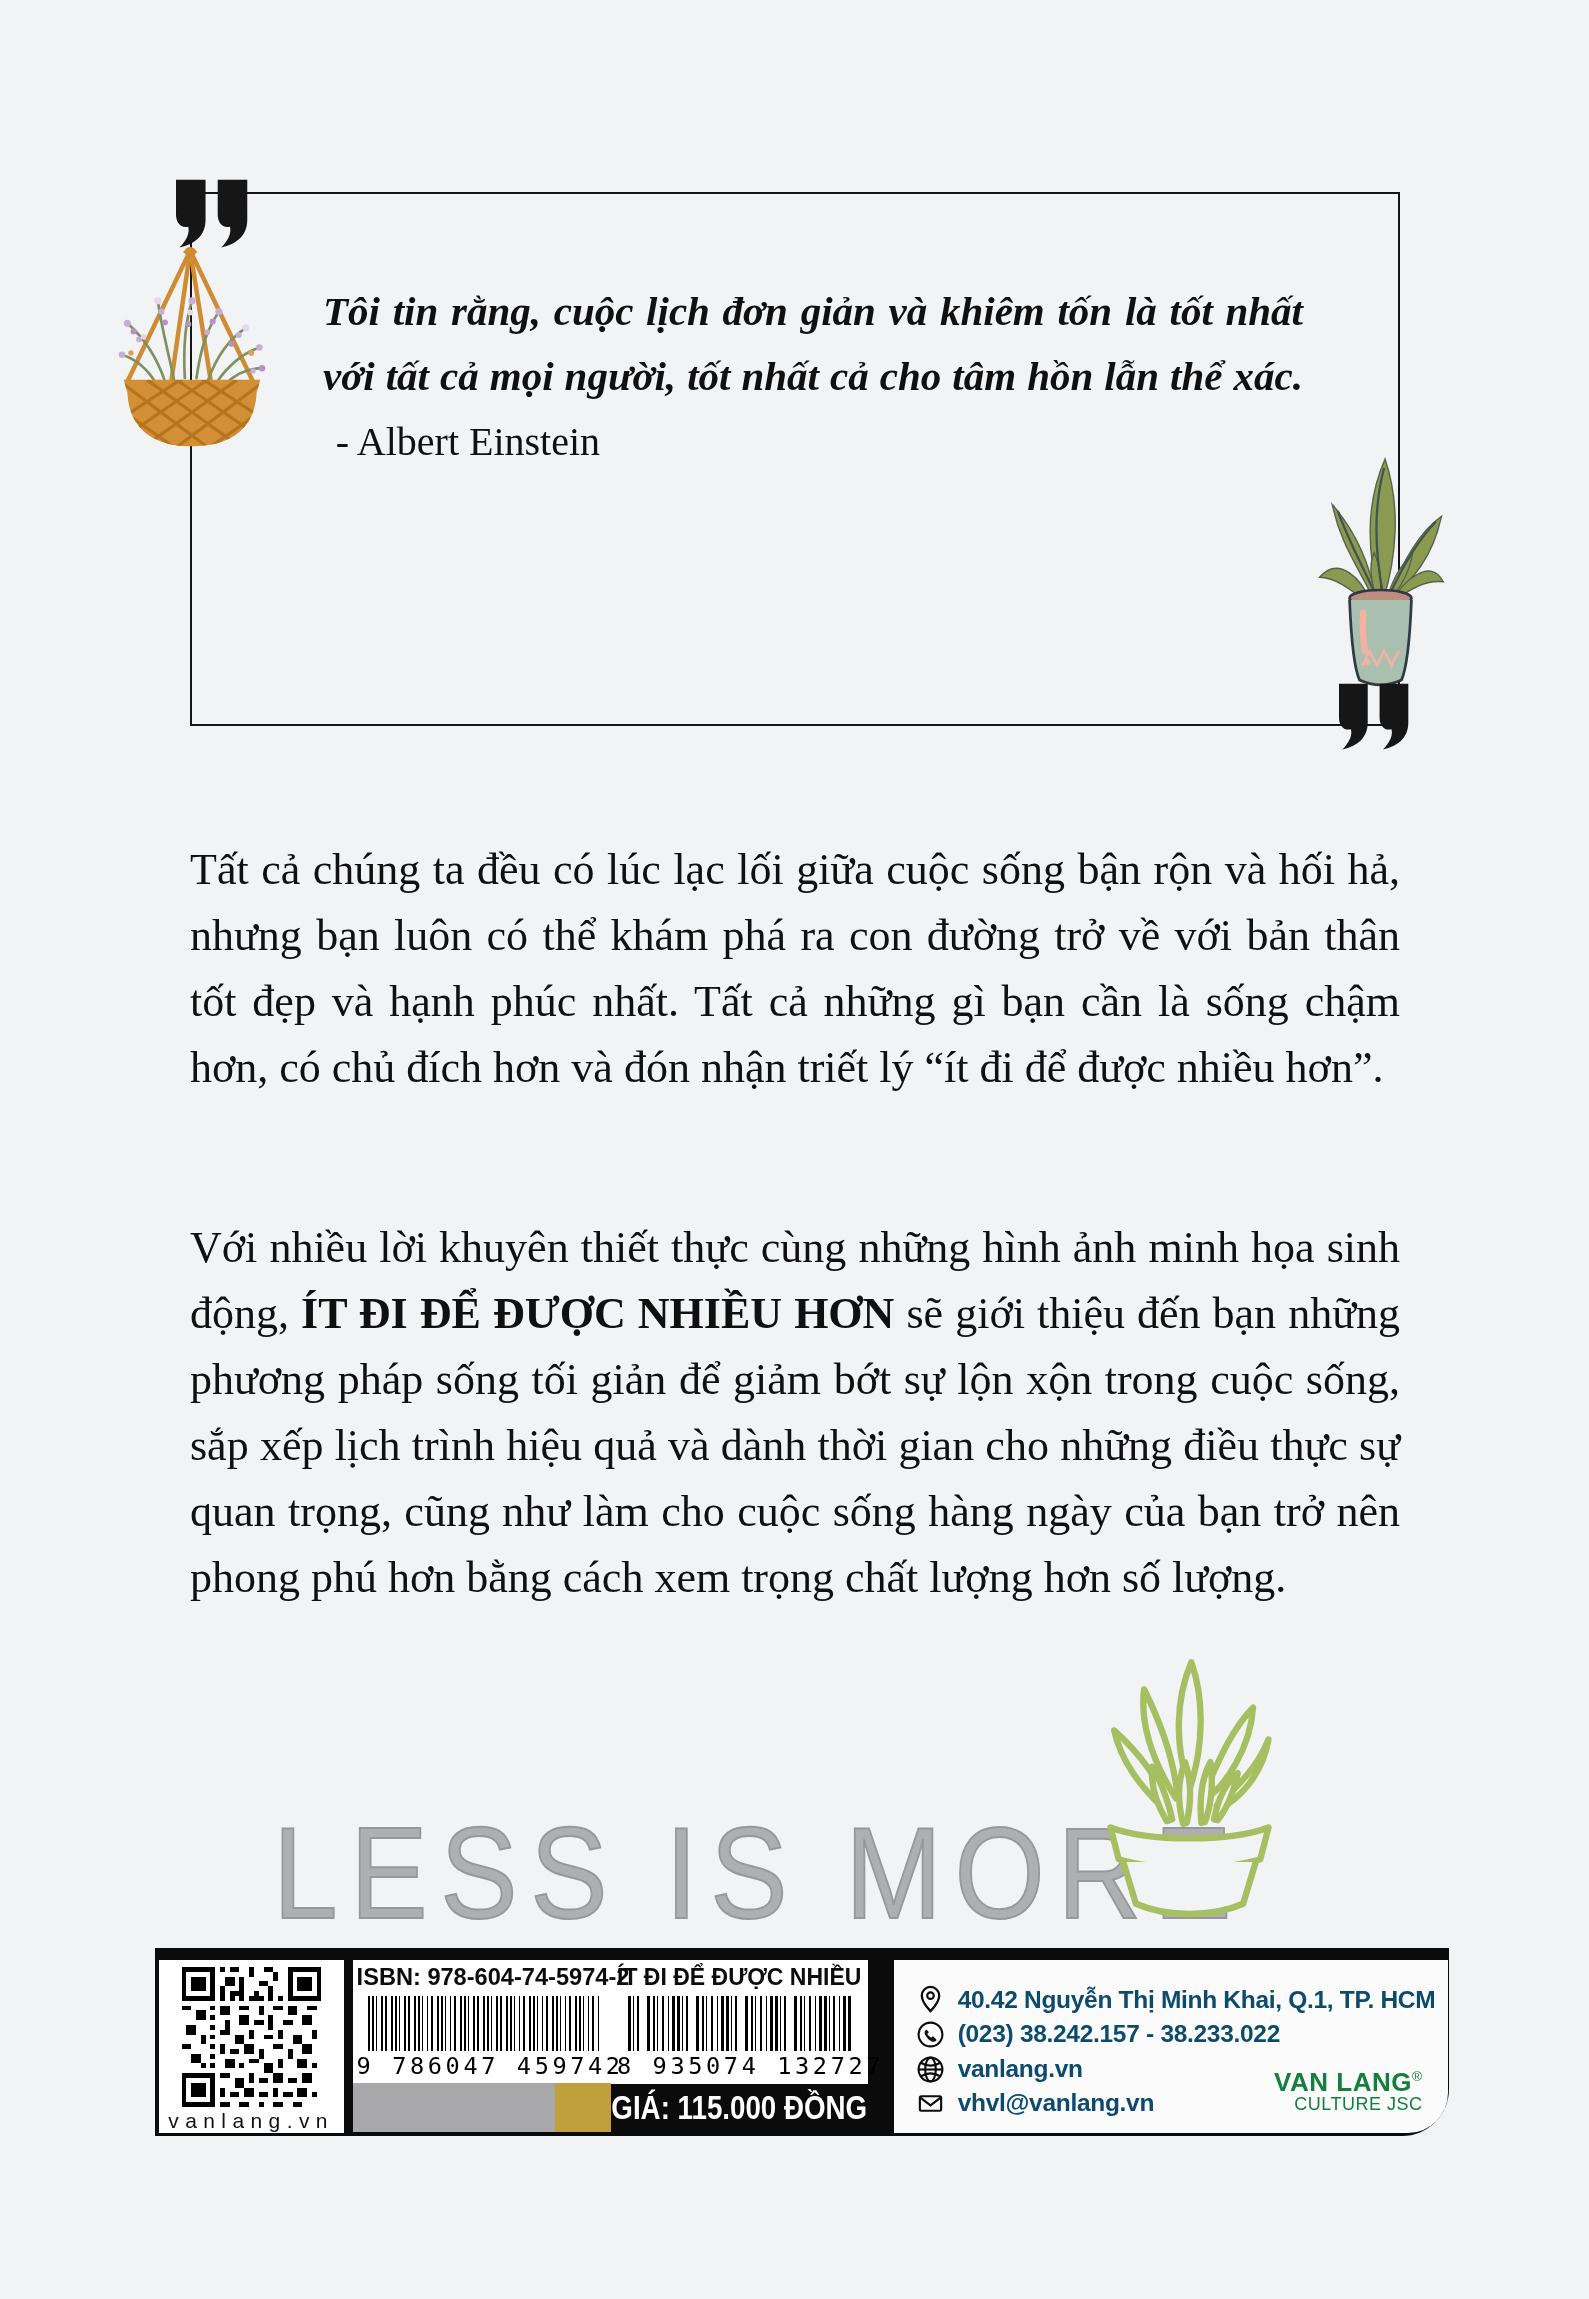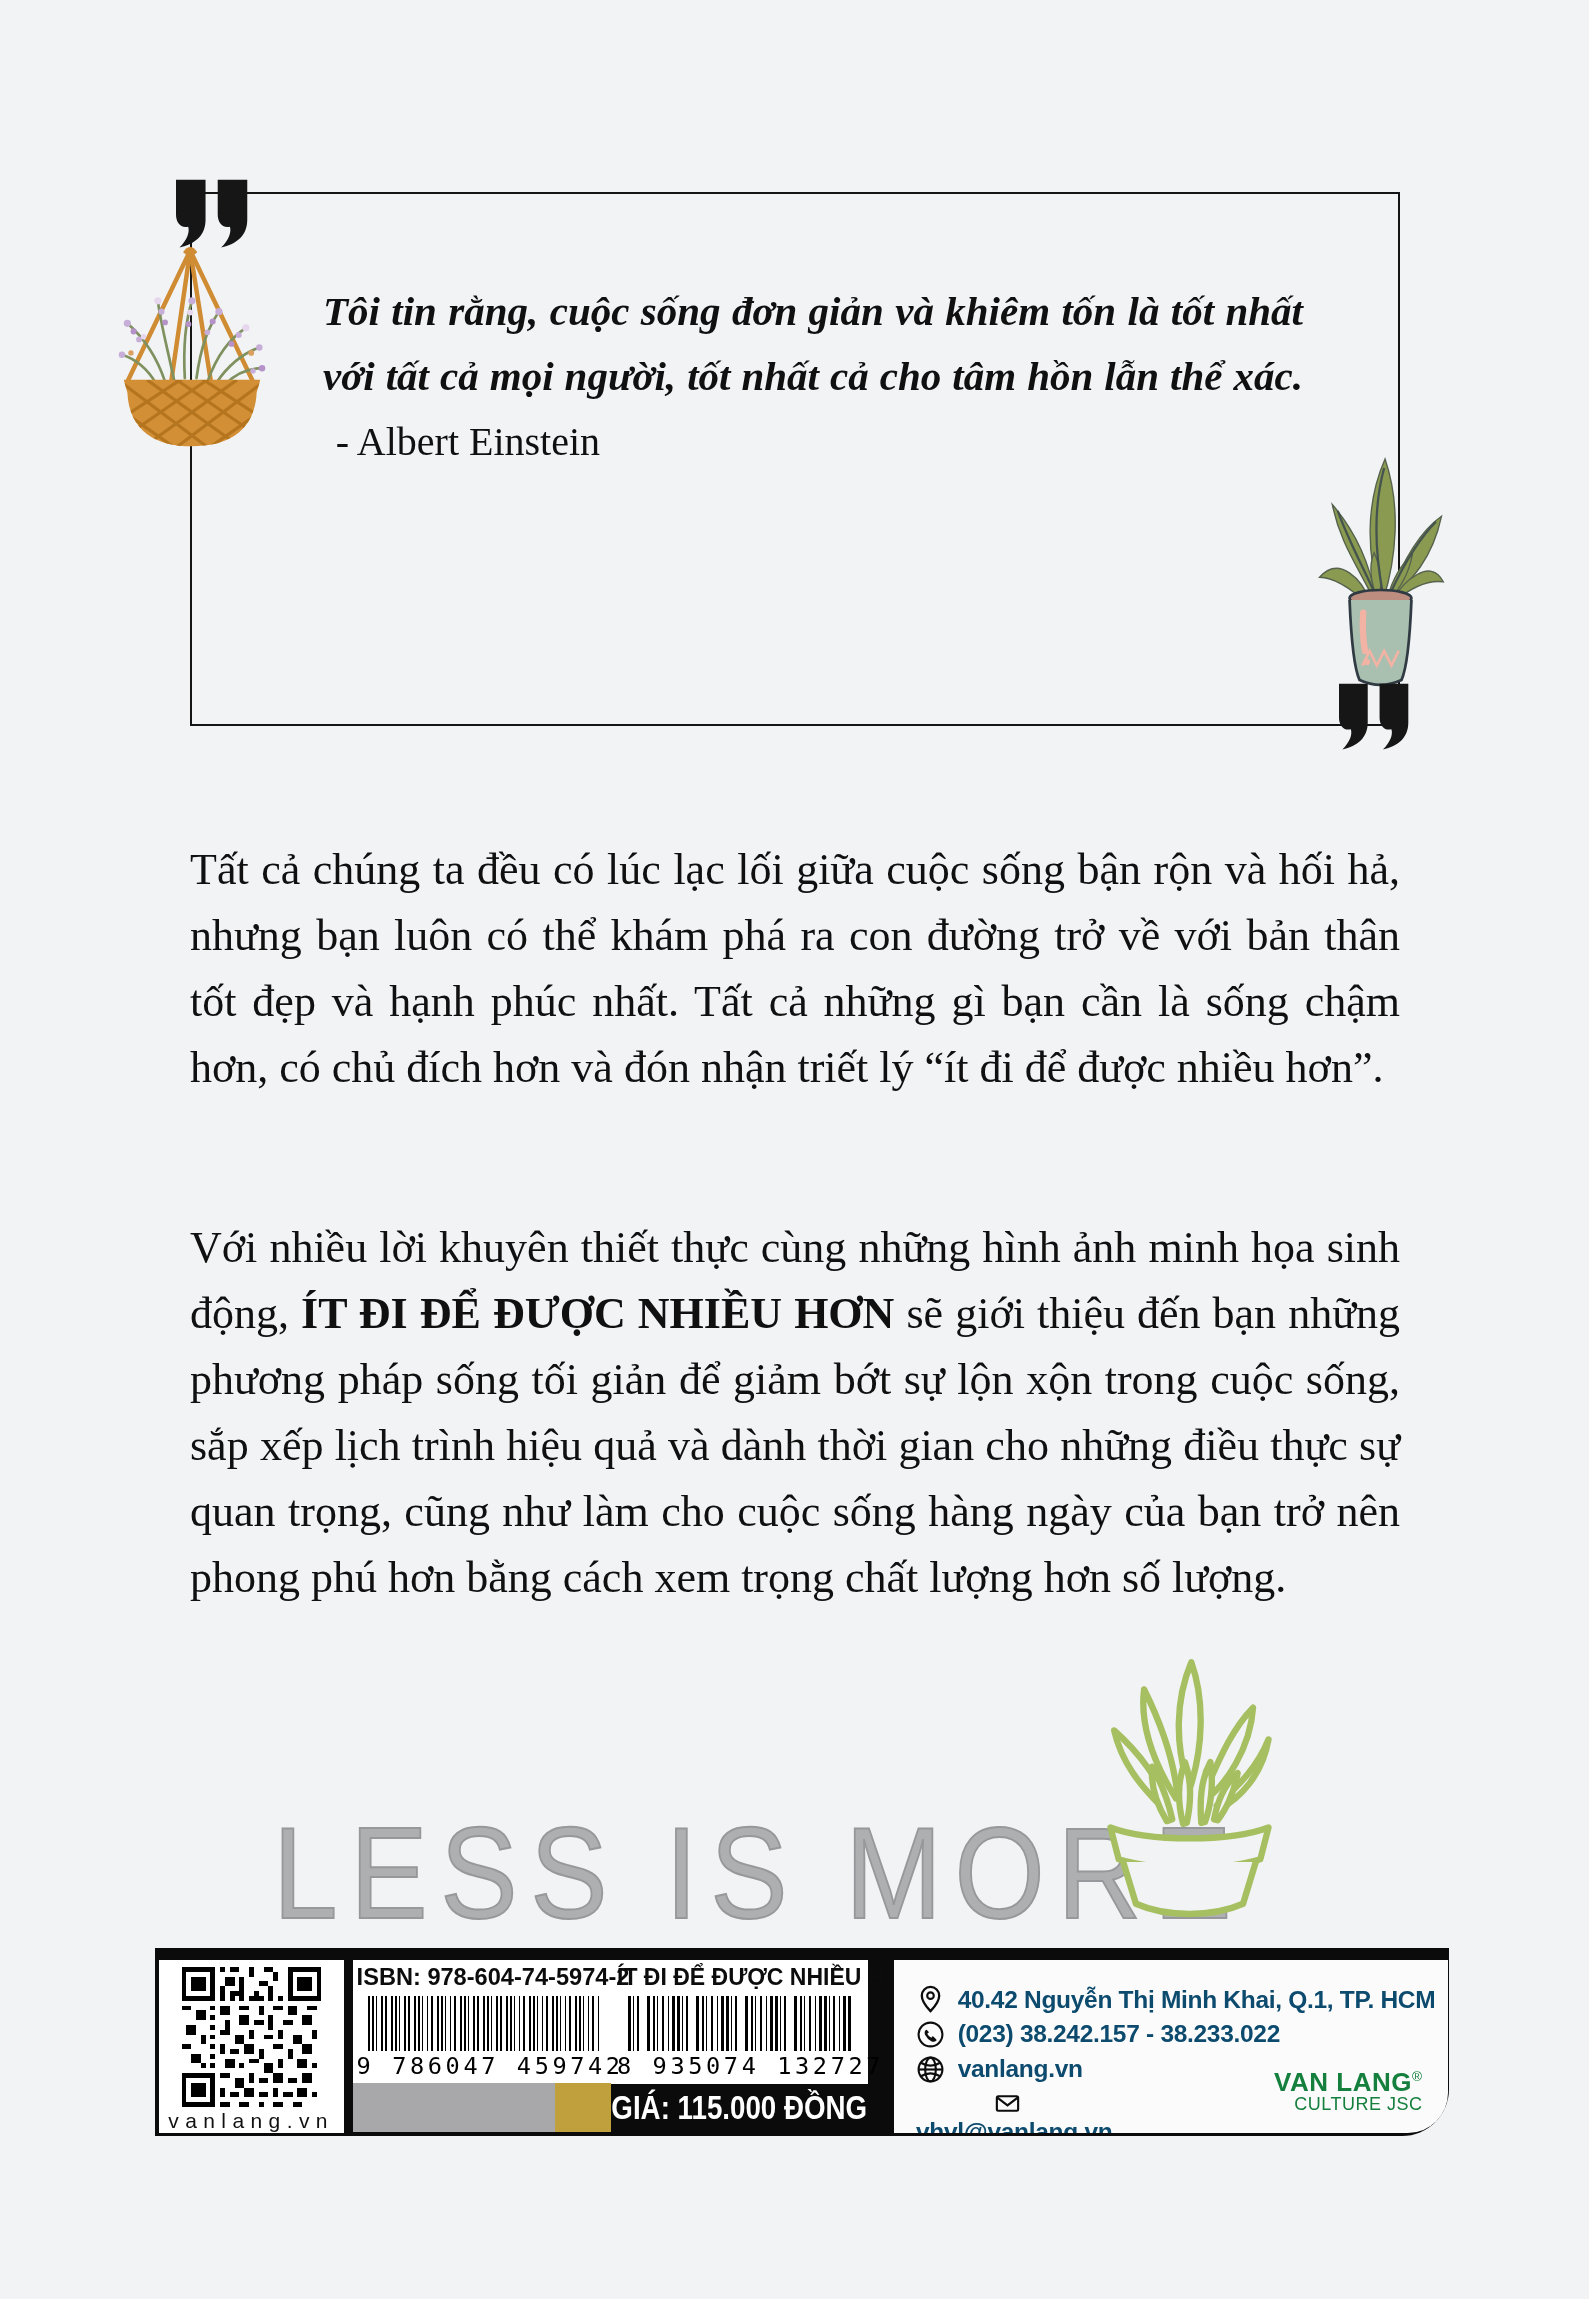--- a/index.html
+++ b/index.html
@@ -149,21 +149,21 @@
       <path d="M126,192 C142,158 158,132 176,114"></path>
     </g>
     <ellipse cx="115" cy="198" rx="34" ry="9" fill="#bd8e80" stroke="#2f3a42" stroke-width="3"></ellipse>
     <path d="M81,200 C83,250 86,275 92,288 C107,295 123,295 138,288 C144,275 147,250 149,200" fill="#a9bfb0" stroke="#2f3a42" stroke-width="3"></path>
     <path d="M96,214 C95,230 96,245 98,256" stroke="#f3b3a4" stroke-width="7" fill="none" stroke-linecap="round"></path>
     <circle cx="100" cy="268" r="3.5" fill="#f3b3a4"></circle>
     <path d="M95,272 L103,256 L111,272 L119,256 L127,272 L135,256" stroke="#f3b3a4" stroke-width="3" fill="none"></path>
   </svg>
 
   <p class="q" style="top:238px;">
-    <span>Tôi tin rằng, cuộc sống đơn giản và khiêm tốn là tốt nhất với tất cả mọi người, tốt nhất cả cho tâm hồn lẫn thể xác.</span>
+    <span>Tôi tin rằng, cuộc lịch đơn giản và khiêm tốn là tốt nhất với tất cả mọi người, tốt nhất cả cho tâm hồn lẫn thể xác.</span>
     <span class="attr">- Albert Einstein</span>
   </p>
 
   <p class="body-p" style="top:793px;">Tất cả chúng ta đều có lúc lạc lối giữa cuộc sống bận rộn và hối hả, nhưng bạn luôn có thể khám phá ra con đường trở về với bản thân tốt đẹp và hạnh phúc nhất. Tất cả những gì bạn cần là sống chậm hơn, có chủ đích hơn và đón nhận triết lý “ít đi để được nhiều hơn”.</p>
   <p class="body-p" style="top:1171px;">
     <span>Với nhiều lời khuyên thiết thực cùng những hình ảnh minh họa sinh động, </span><b>ÍT ĐI ĐỂ ĐƯỢC NHIỀU HƠN</b><span> sẽ giới thiệu đến bạn những phương pháp sống tối giản để giảm bớt sự lộn xộn trong cuộc sống, sắp xếp lịch trình hiệu quả và dành thời gian cho những điều thực sự quan trọng, cũng như làm cho cuộc sống hàng ngày của bạn trở nên phong phú hơn bằng cách xem trọng chất lượng hơn số lượng.</span>
   </p>
 
   <div class="tagline">LESS IS MORE</div>
 
@@ -328,21 +328,21 @@
           <g fill="none" stroke="#0d0d0d" stroke-width="2.2">
             <circle cx="15" cy="15" r="12.3"></circle>
             <ellipse cx="15" cy="15" rx="5.5" ry="12.3"></ellipse>
             <line x1="2.7" y1="15" x2="27.3" y2="15"></line>
             <path d="M5,8 q10,6 20,0"></path>
               <path d="M5,22 q10,-6 20,0"></path>
           </g>
         </svg>
         <span>vanlang.vn</span>
       </div>
-      <div class="crow" style="top:129px;flex-direction:column;">
+      <div class="crow" style="top:129px;">
         <svg class="ic" viewBox="0 0 30 30">
           <rect x="4" y="7.5" width="22" height="15" rx="1.5" fill="none" stroke="#0d0d0d" stroke-width="2.2"></rect>
           <path d="M4.5,9 L15,17 L25.5,9" fill="none" stroke="#0d0d0d" stroke-width="2.2"></path>
         </svg>
         <span>vhvl@vanlang.vn</span>
       </div>
       <div class="logo">
         <div class="l1"><span>VAN LANG</span><sup>®</sup></div>
         <div class="l2">CULTURE JSC</div>
       </div>

